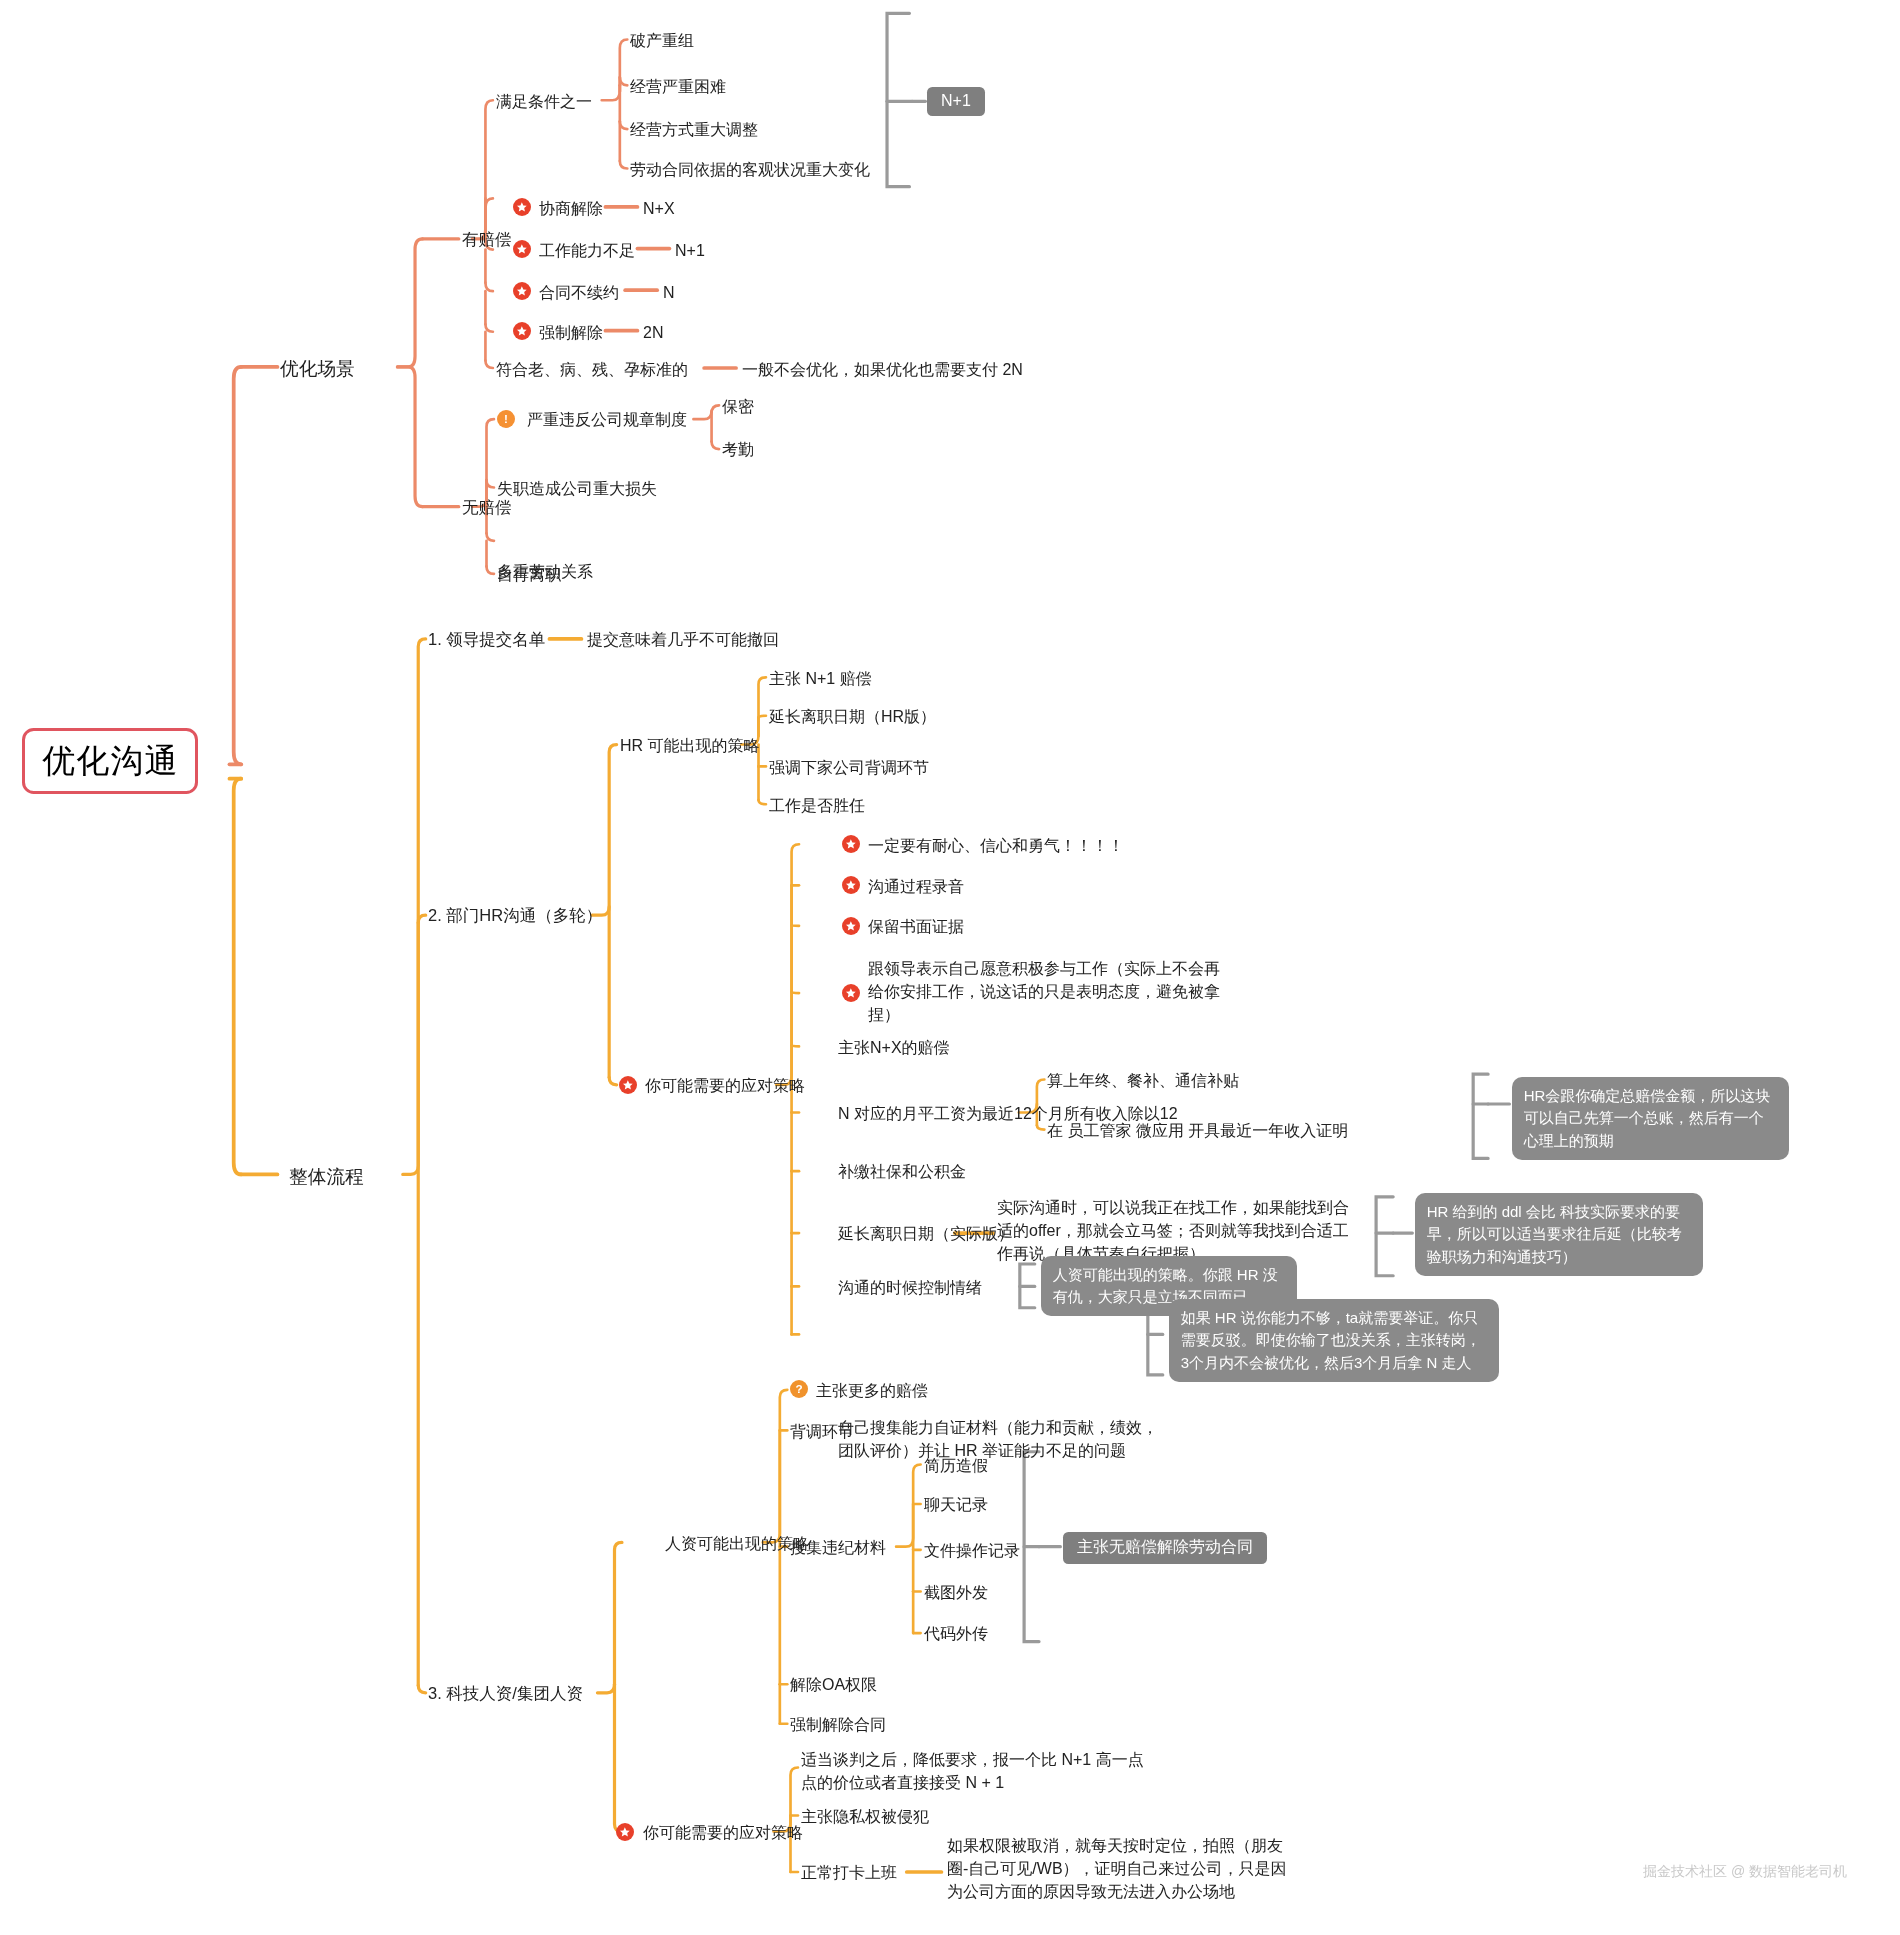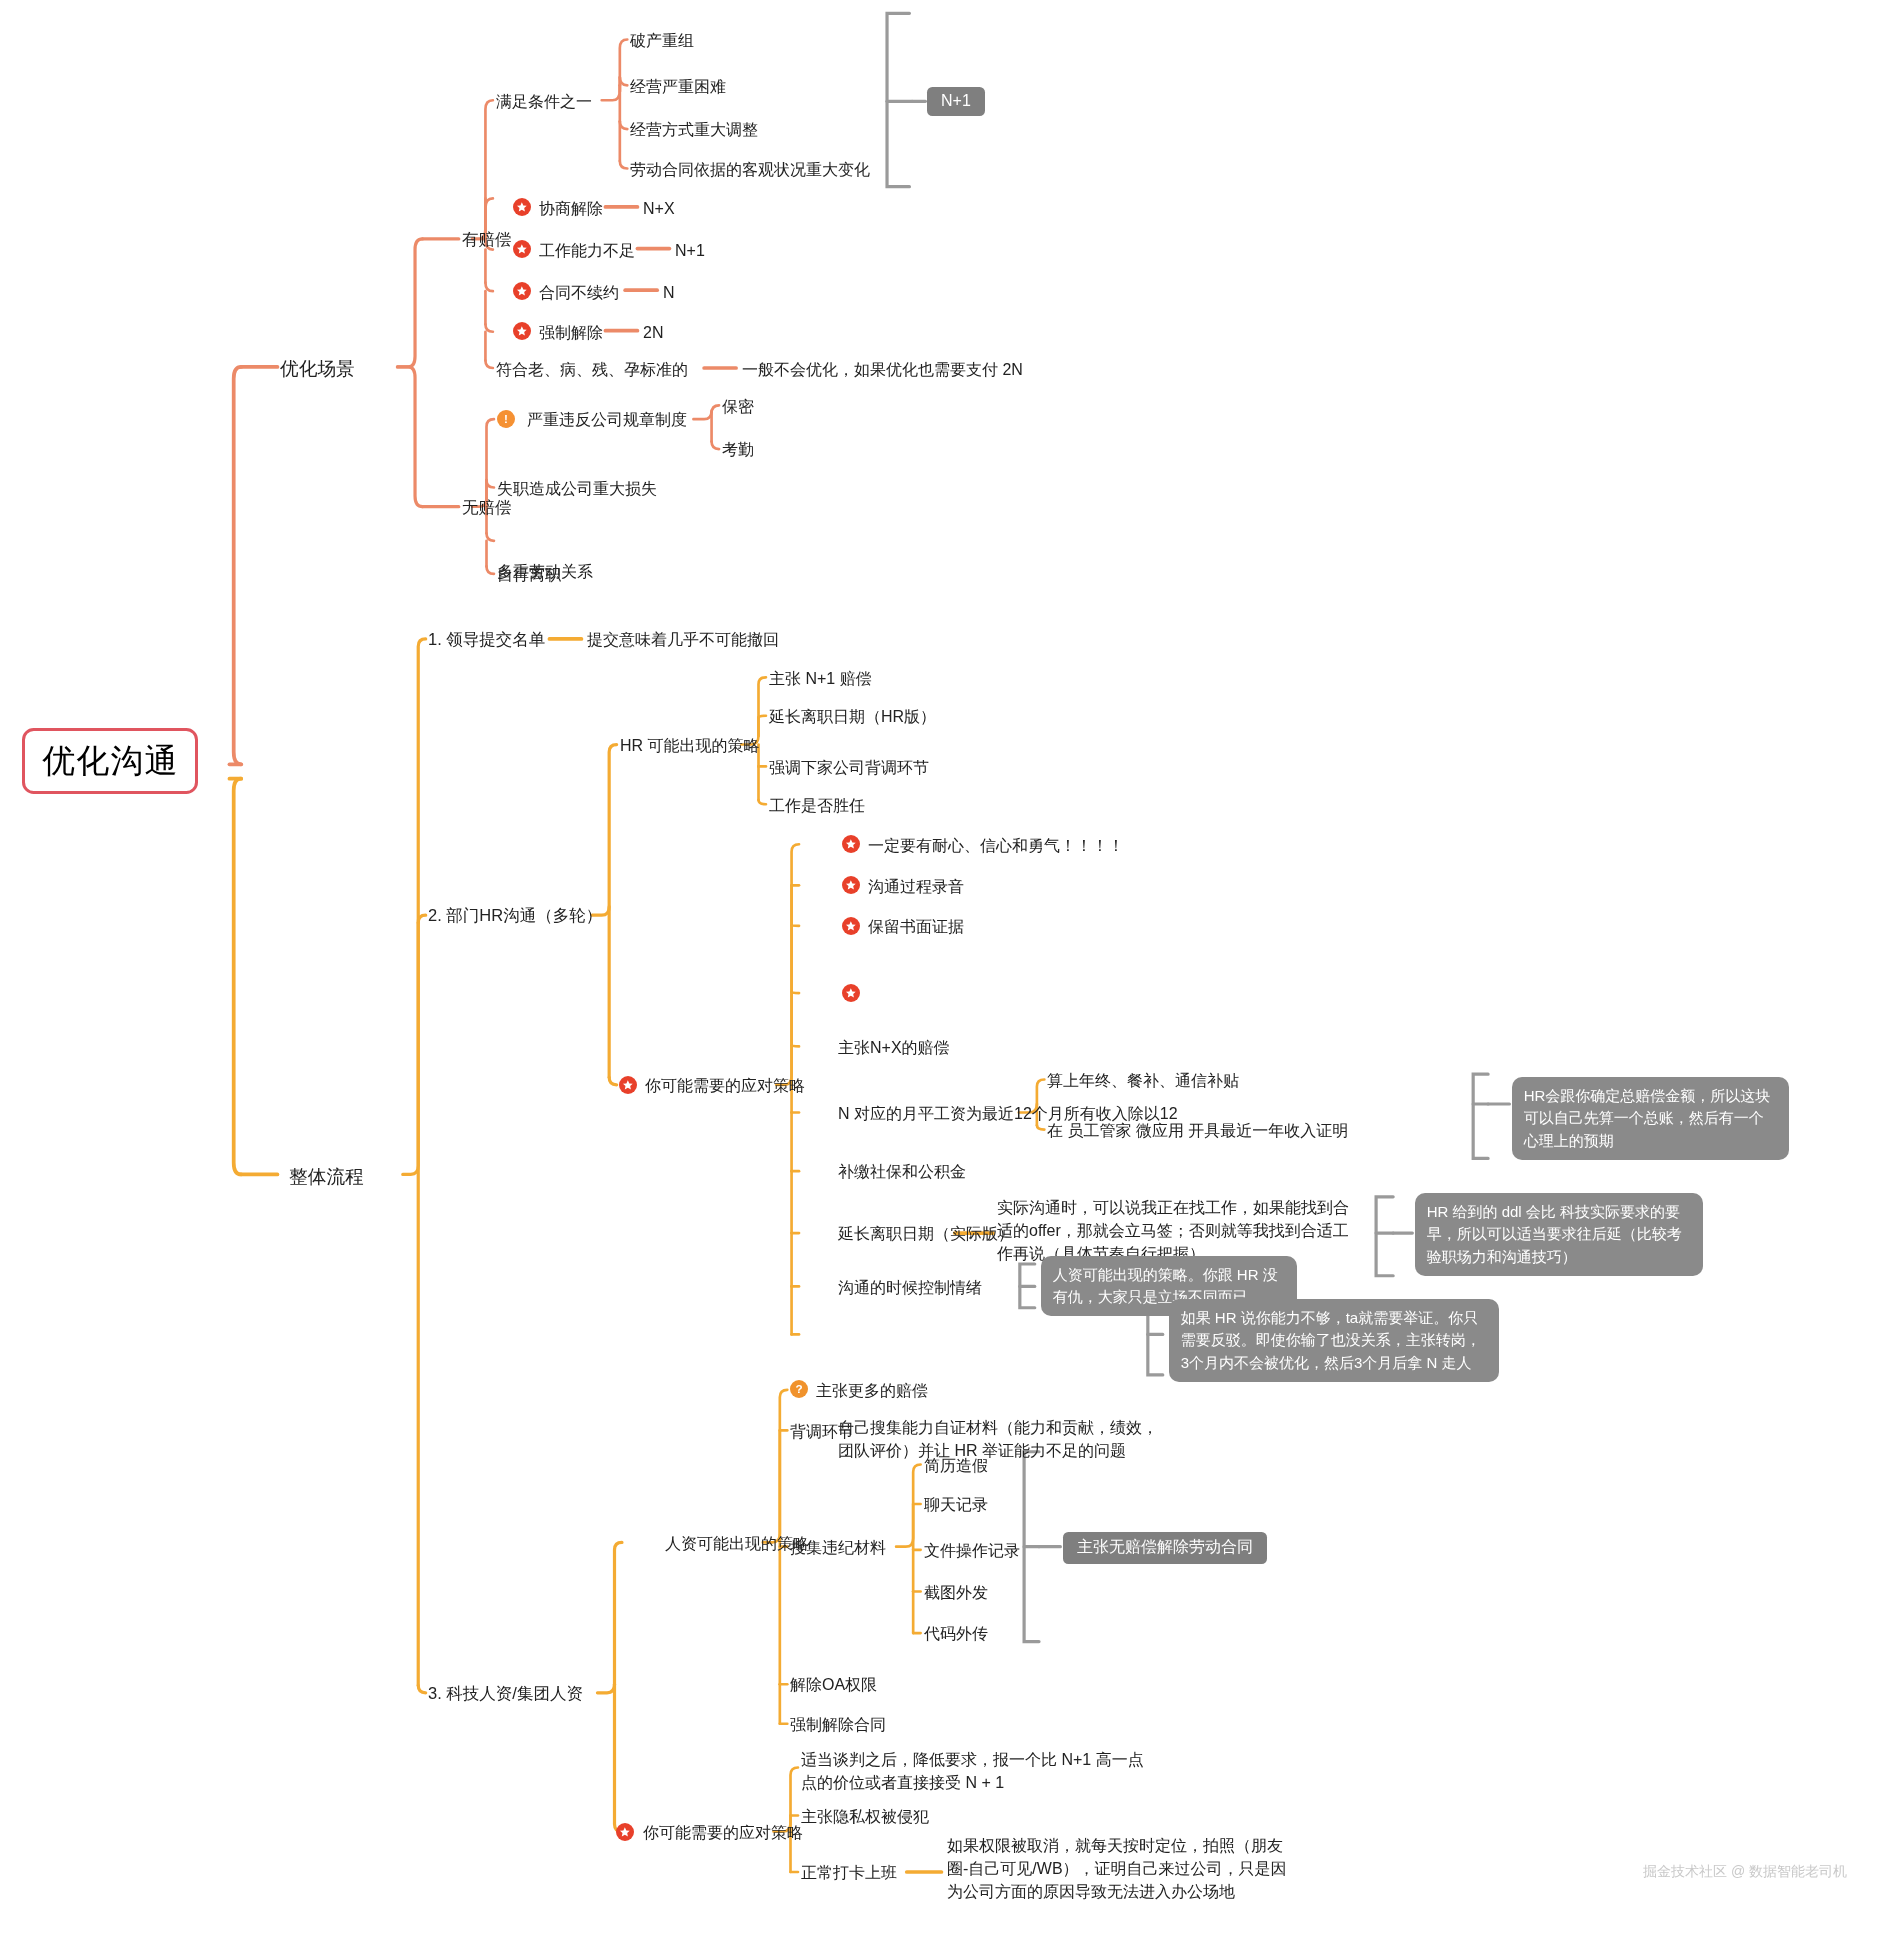--- a/index.html
+++ b/index.html
@@ -318,20 +318,21 @@
         <polygon fill="#fff" points="12,2.5 15,9.2 22,9.9 16.8,14.6 18.3,21.5 12,18 5.7,21.5 7.2,14.6 2,9.9 9,9.2"></polygon>
       </svg>
   </div>
   <div class="node t-l3" style="left:868px;top:915px;">保留书面证据</div>
 
   <div class="ico ico-star" style="left:842px;top:984px;">
     <svg viewBox="0 0 24 24">
         <polygon fill="#fff" points="12,2.5 15,9.2 22,9.9 16.8,14.6 18.3,21.5 12,18 5.7,21.5 7.2,14.6 2,9.9 9,9.2"></polygon>
       </svg>
   </div>
+  <div class="node t-l3 wrap" style="left:868px;top:957px;width:357px;">跟领导表示自己愿意积极参与工作（实际上不会再给你安排工作，说这话的只是表明态度，避免被拿捏）</div>
 
   <div class="node t-l3" style="left:838px;top:1036px;">主张N+X的赔偿</div>
   <div class="node t-l3" style="left:838px;top:1102px;">N 对应的月平工资为最近12个月所有收入除以12</div>
   <div class="node t-l3" style="left:1047px;top:1069px;">算上年终、餐补、通信补贴</div>
   <div class="node t-l3" style="left:1047px;top:1119px;">在 员工管家 微应用 开具最近一年收入证明</div>
   <div class="note" style="left:1512px;top:1077px;width:277px;">HR会跟你确定总赔偿金额，所以这块可以自己先算一个总账，然后有一个心理上的预期</div>
 
   <div class="node t-l3" style="left:838px;top:1160px;">补缴社保和公积金</div>
 
   <div class="node t-l3" style="left:838px;top:1222px;">延长离职日期（实际版）</div>

